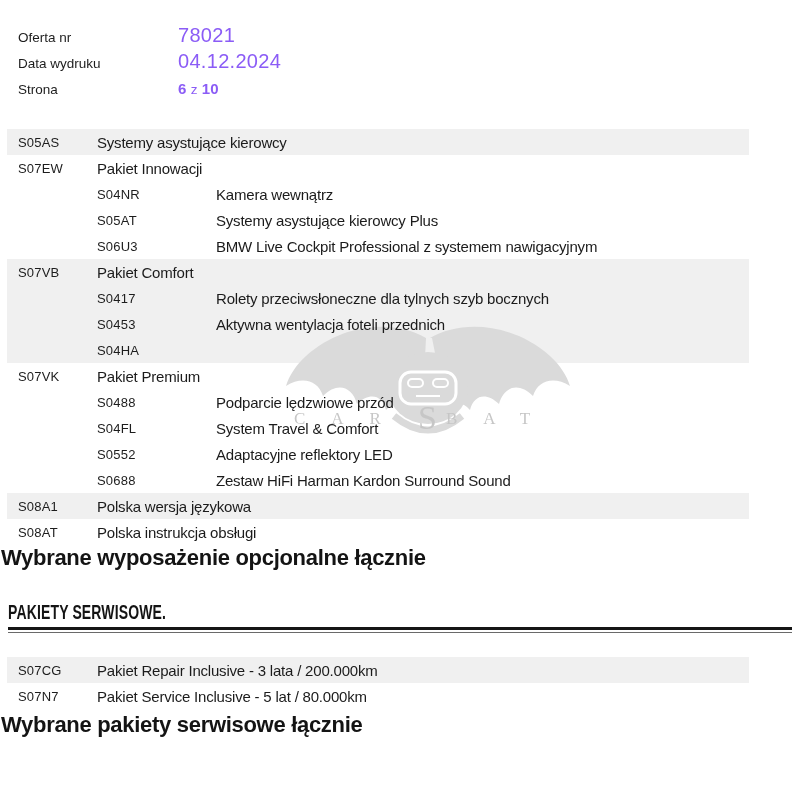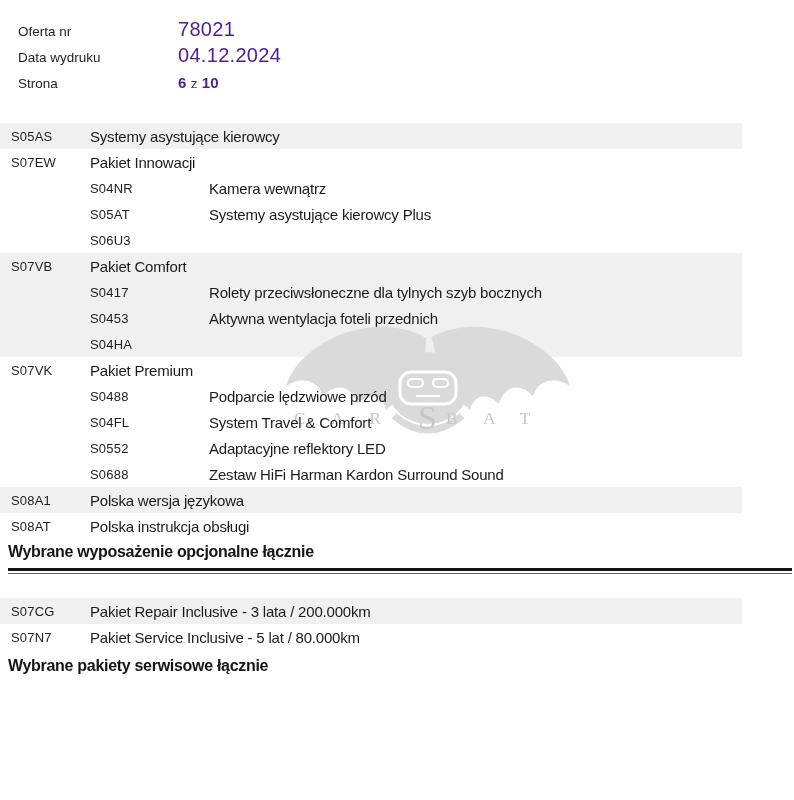--- a/index.html
+++ b/index.html
@@ -2,46 +2,46 @@
 <html><head>
 <meta charset="utf-8">
 <style>
   html,body{margin:0;padding:0;background:#ffffff;}
   .page{
     position:relative; width:794px; height:800px; overflow:hidden;
     background:#ffffff; color:#1d1d1d;
     font-family:"Liberation Sans", sans-serif;
   }
   
-  .doc-header{padding-top:18px; margin-left:18px;}
+  .doc-header{padding-top:24px; margin-left:18px;}
   .hdr-row{display:flex; align-items:baseline; height:26px;}
   .hdr-label{width:160px; font-size:13.5px; color:#1d1d1d; letter-spacing:0;}
-  .hdr-value{font-size:20px; color:#4c1d95; letter-spacing:0.3px;}
+  .hdr-value{font-size:20px; color:#8b5cf6; letter-spacing:0.3px;}
   .pg-b{font-weight:700; font-size:15px;}
   .pg-sep{font-weight:400; font-size:13.5px; margin:0 4px;}
   
   .rows-block{margin-top:27px;}
   .opt-row{
     display:flex; align-items:center; height:26px;
-    width:742px; box-sizing:border-box;
+    margin-left:7px; width:742px; box-sizing:border-box;
   }
   .opt-row.shaded{background:#f0f0f0;}
   .opt-row.level-1{padding-left:11px;}
   .opt-row.level-2{padding-left:90px;gap:40px;}
   .code{
     flex:none; width:79px; font-size:13px; letter-spacing:0.2px;
     color:#1d1d1d; position:relative; z-index:2;
   }
   .desc{
     font-size:15px; letter-spacing:-0.2px; color:#1b1b1b;
     white-space:nowrap; position:relative; z-index:2;
   }
   .total-line{
-    margin-left:8px; height:26px; line-height:26px;
-    font-size:16px; font-weight:700; letter-spacing:-0.3px;
+    margin-left:1px; height:26px; line-height:26px;
+    font-size:22px; font-weight:700; letter-spacing:-0.3px;
     color:#141414; position:relative; z-index:2;
   }
   
   .service-heading{
     margin-left:8px; margin-top:31px; line-height:21px;
     position:relative; z-index:2;
   }
   .service-heading > span{
     display:inline-block; transform:scaleX(0.70); transform-origin:0 50%;
     font-size:20px; font-weight:700; letter-spacing:0.2px; color:#141414;
@@ -93,20 +93,21 @@
       <div class="opt-row level-2">
         <span class="code">S04NR</span>
         <span class="desc">Kamera wewnątrz</span>
       </div>
       <div class="opt-row level-2">
         <span class="code">S05AT</span>
         <span class="desc">Systemy asystujące kierowcy Plus</span>
       </div>
       <div class="opt-row level-2">
         <span class="code">S06U3</span>
+        <span class="desc">BMW Live Cockpit Professional z systemem nawigacyjnym</span>
       </div>
       <div class="opt-row level-1 shaded">
         <span class="code">S07VB</span>
         <span class="desc">Pakiet Comfort</span>
       </div>
       <div class="opt-row level-2 shaded">
         <span class="code">S0417</span>
         <span class="desc">Rolety przeciwsłoneczne dla tylnych szyb bocznych</span>
       </div>
       <div class="opt-row level-2 shaded">
@@ -140,20 +141,23 @@
         <span class="code">S08A1</span>
         <span class="desc">Polska wersja językowa</span>
       </div>
       <div class="opt-row level-1">
         <span class="code">S08AT</span>
         <span class="desc">Polska instrukcja obsługi</span>
       </div>
     </div>
   <div class="total-line">Wybrane wyposażenie opcjonalne łącznie</div>
 
+  <div class="service-heading">
+    <span>PAKIETY SERWISOWE.</span>
+  </div>
   <div class="section-rule"></div>
   <div class="rows-block service-block" id="service-rows">
       <div class="opt-row level-1 shaded">
         <span class="code">S07CG</span>
         <span class="desc">Pakiet Repair Inclusive - 3 lata / 200.000km</span>
       </div>
       <div class="opt-row level-1">
         <span class="code">S07N7</span>
         <span class="desc">Pakiet Service Inclusive - 5 lat / 80.000km</span>
       </div>

